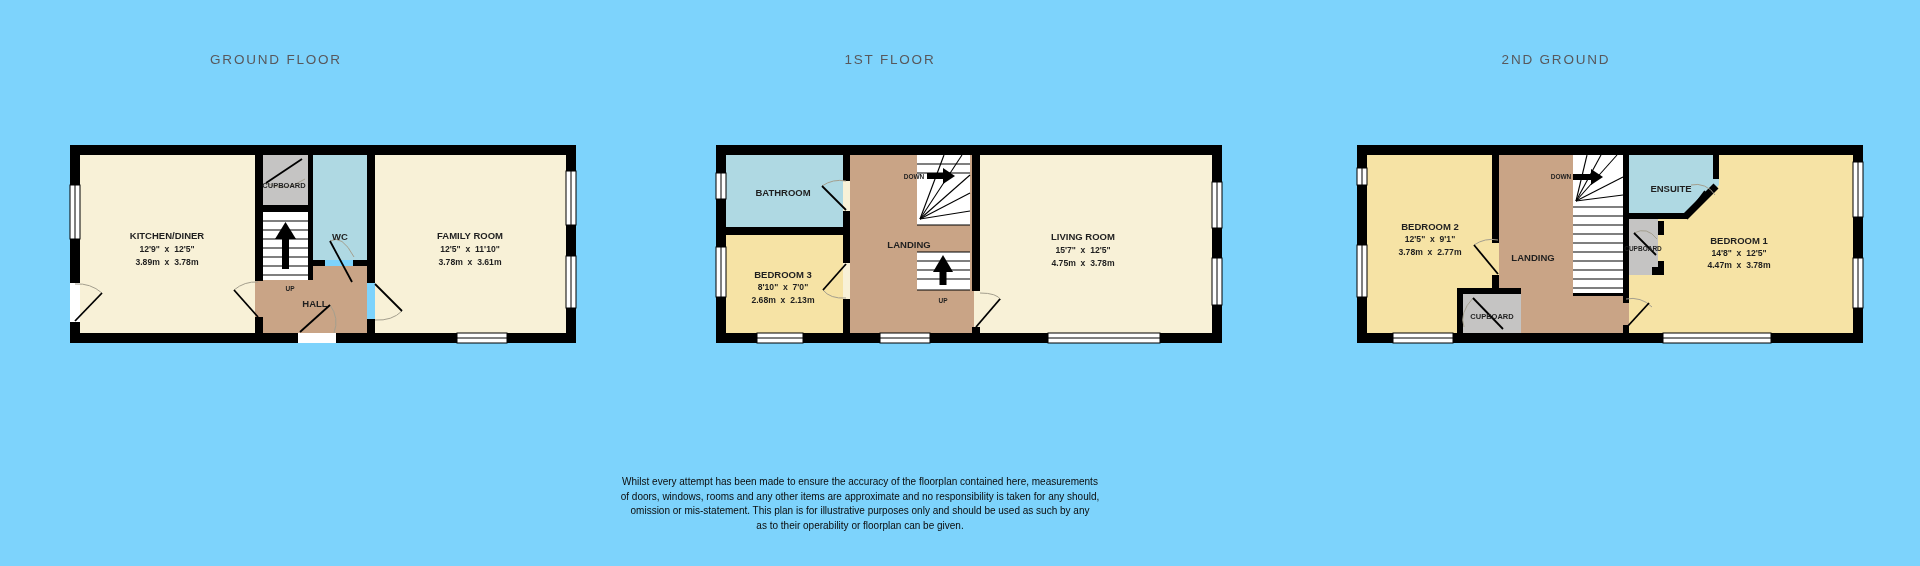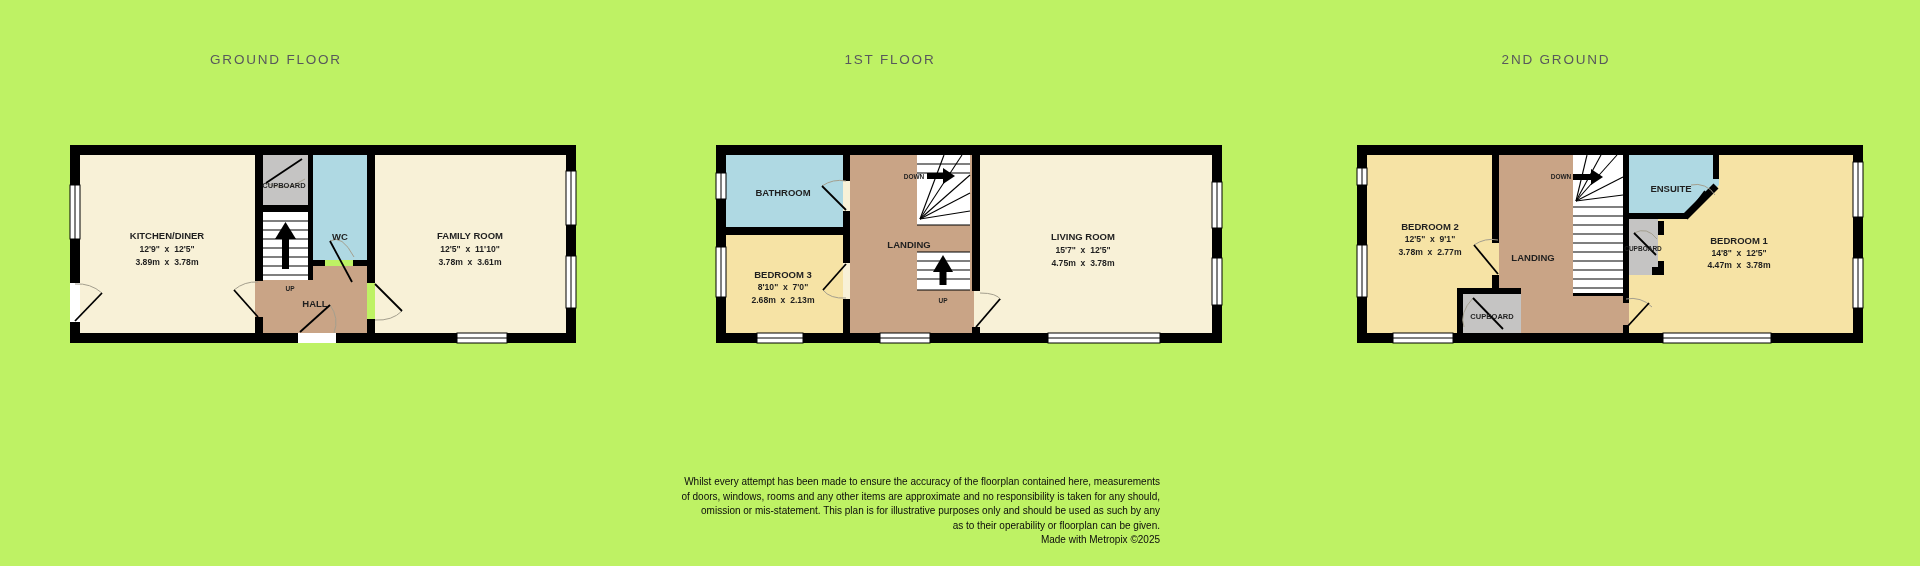--- a/index.html
+++ b/index.html
@@ -1,22 +1,22 @@
 <!DOCTYPE html>
 <html><head>
 <meta charset="utf-8">
 <style>
   html,body{margin:0;padding:0;background:#ffffff;}
-  .canvas{position:relative;width:1920px;height:566px;background:#bef264;overflow:hidden;
+  .canvas{position:relative;width:1920px;height:566px;background:#7dd3fc;overflow:hidden;
           font-family:"Liberation Sans",sans-serif;}
   .floor-title{position:absolute;top:52px;width:240px;text-align:center;
           font-size:13.5px;letter-spacing:1.8px;color:#58585c;}
   .plan{position:absolute;top:141px;width:515px;height:210px;}
   .plan svg{display:block;width:515px;height:210px;}
-  .disclaimer{position:absolute;top:475px;left:560px;width:600px;text-align:right;
+  .disclaimer{position:absolute;top:475px;left:560px;width:600px;text-align:center;
           font-size:10px;line-height:14.5px;color:#0b0b0b;}
   
   text{font-family:"Liberation Sans",sans-serif;fill:#1f1f1f;text-anchor:middle;font-weight:bold;}
   .rname{font-size:9.5px;}
   .rdim{font-size:8.6px;}
   .rsmall{font-size:7.5px;}
   .rtiny{font-size:6.5px;}
   .wall{fill:#000;}
   .tread{stroke:#000;stroke-width:1.2;}
   .fan{stroke:#000;stroke-width:1.1;}
@@ -288,16 +288,15 @@
       <text class="rdim" x="390" y="115">14'8" &nbsp;x&nbsp; 12'5"</text>
       <text class="rdim" x="390" y="127">4.47m &nbsp;x&nbsp; 3.78m</text>
     </svg>
   </div>
 
   <div class="disclaimer">
     <div>Whilst every attempt has been made to ensure the accuracy of the floorplan contained here, measurements</div>
     <div>of doors, windows, rooms and any other items are approximate and no responsibility is taken for any should,</div>
     <div>omission or mis-statement. This plan is for illustrative purposes only and should be used as such by any</div>
     <div>as to their operability or floorplan can be given.</div>
-    <div>Made with Metropix ©2025</div>
   </div>
 
 </div>
 
 </body></html>

